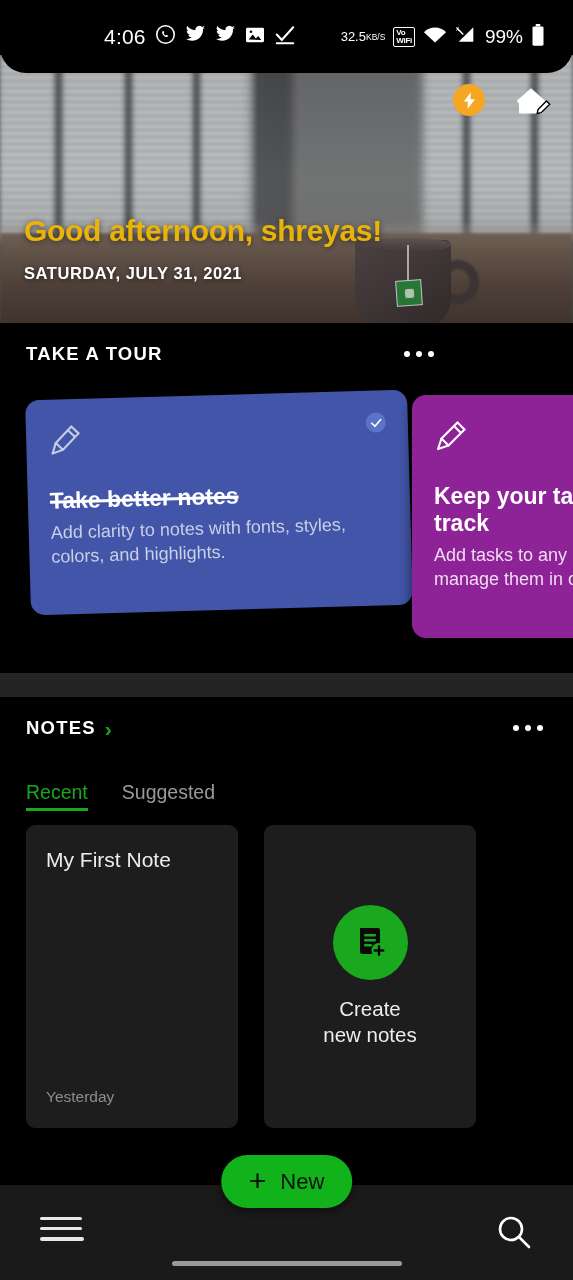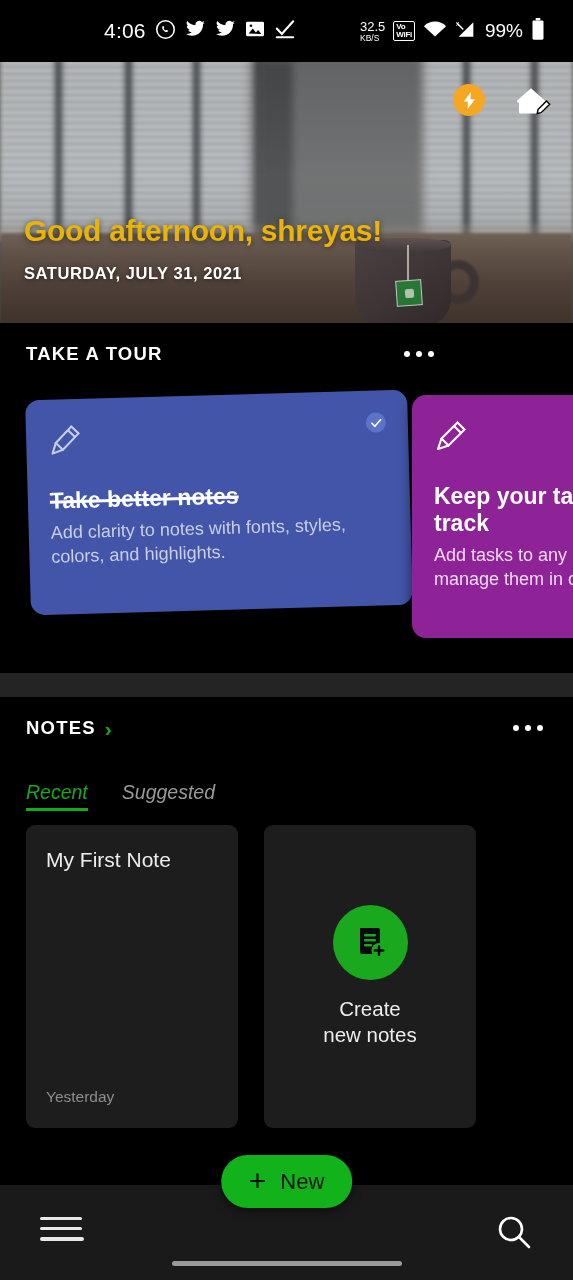--- a/index.html
+++ b/index.html
@@ -6,27 +6,27 @@
   html, body {
     width:573px; height:1280px;
     background:#000;
     font-family:"Liberation Sans", sans-serif;
     overflow:hidden;
   }
   .phone { position:relative; width:573px; height:1280px; background:#000; }
 
   
   .statusbar{
-    position:absolute; top:0; left:0; width:573px; height:62px;
-    background:#000; display:flex; align-items:center; color:#fff; z-index:40;
+    position:absolute; top:0; left:0; width:573px; height:73px;
+    background:#000; display:flex; align-items:center; color:#fff; z-index:40;border-radius:26px;
   }
   .sb-left{ display:flex; align-items:center; gap:9px; margin-left:104px; }
   .sb-time{ font-size:21px; font-weight:400; letter-spacing:.2px; }
   .sb-right{ display:flex; align-items:center; gap:8px; margin-left:auto; margin-right:28px; }
-  .sb-speed{ display:flex; flex-direction:column; align-items:flex-start; line-height:1; }
+  .sb-speed{ display:flex; flex-direction:row; align-items:center; line-height:1; }
   .sb-speed .v{ font-size:13px; font-weight:500; }
   .sb-speed .u{ font-size:8.5px; font-weight:500; margin-top:1px; }
   .vowifi{
     border:1.6px solid #fff; border-radius:2px; padding:1px 2px;
     display:flex; flex-direction:column; line-height:1;
     font-size:8px; font-weight:700; letter-spacing:-0.3px;
   }
   .sb-batt-txt{ font-size:19px; font-weight:400; }
   .ico{ display:inline-block; }
 
@@ -156,21 +156,21 @@
     position:absolute; right:22px; top:22px; width:20px; height:20px;
     border-radius:50%; background:#5b73c9; display:flex; align-items:center; justify-content:center;
   }
 
   .divider-band{
     position:absolute; top:673px; left:0; width:573px; height:24px; background:#242424;
   }
 
   
   .notes{ position:absolute; top:697px; left:0; width:573px; height:488px; background:#000; }
-  .tabs{ display:flex; align-items:flex-end; gap:34px; padding:0 26px; height:52px;font-style:italic; }
+  .tabs{ display:flex; align-items:flex-end; gap:34px; padding:0 26px; height:52px; }
   .tab{
     font-size:19.5px; color:#9a9a9a; padding-bottom:7px; position:relative;
   }
   .tab.active{ color:#18a81c; font-weight:500; }
   .tab.active::after{
     content:""; position:absolute; left:0; right:0; bottom:0; height:3px; background:#18a81c;
   }
 
   .notes-grid{ position:relative; margin-top:14px; padding:0 26px; display:flex; gap:26px; }
   .note-card{

